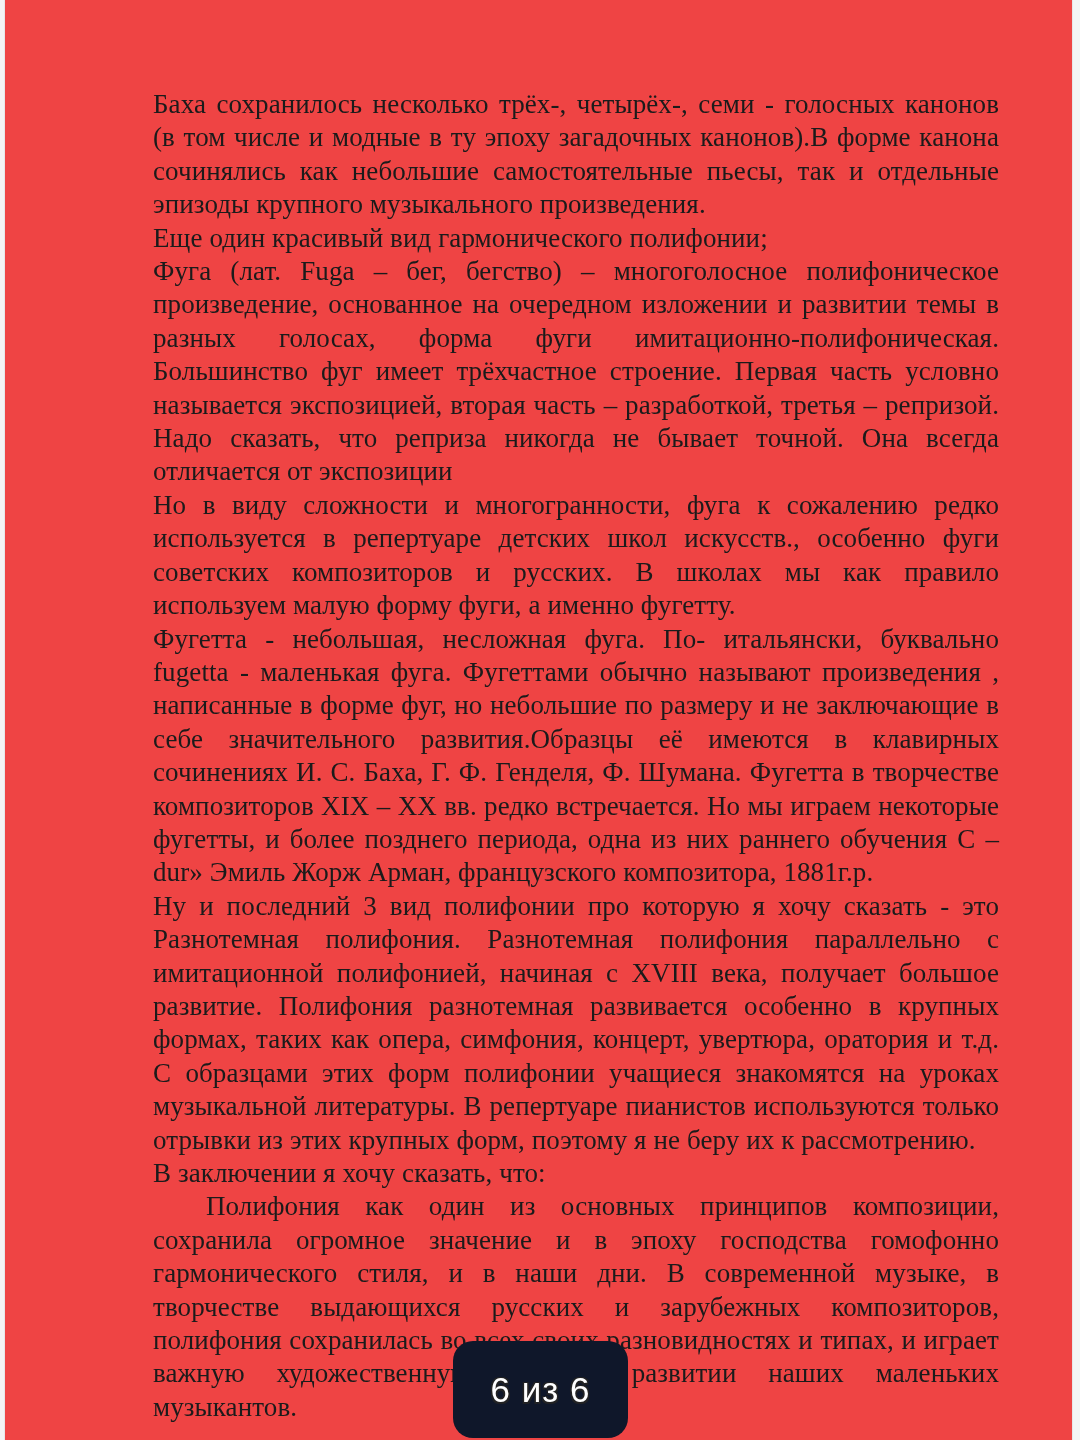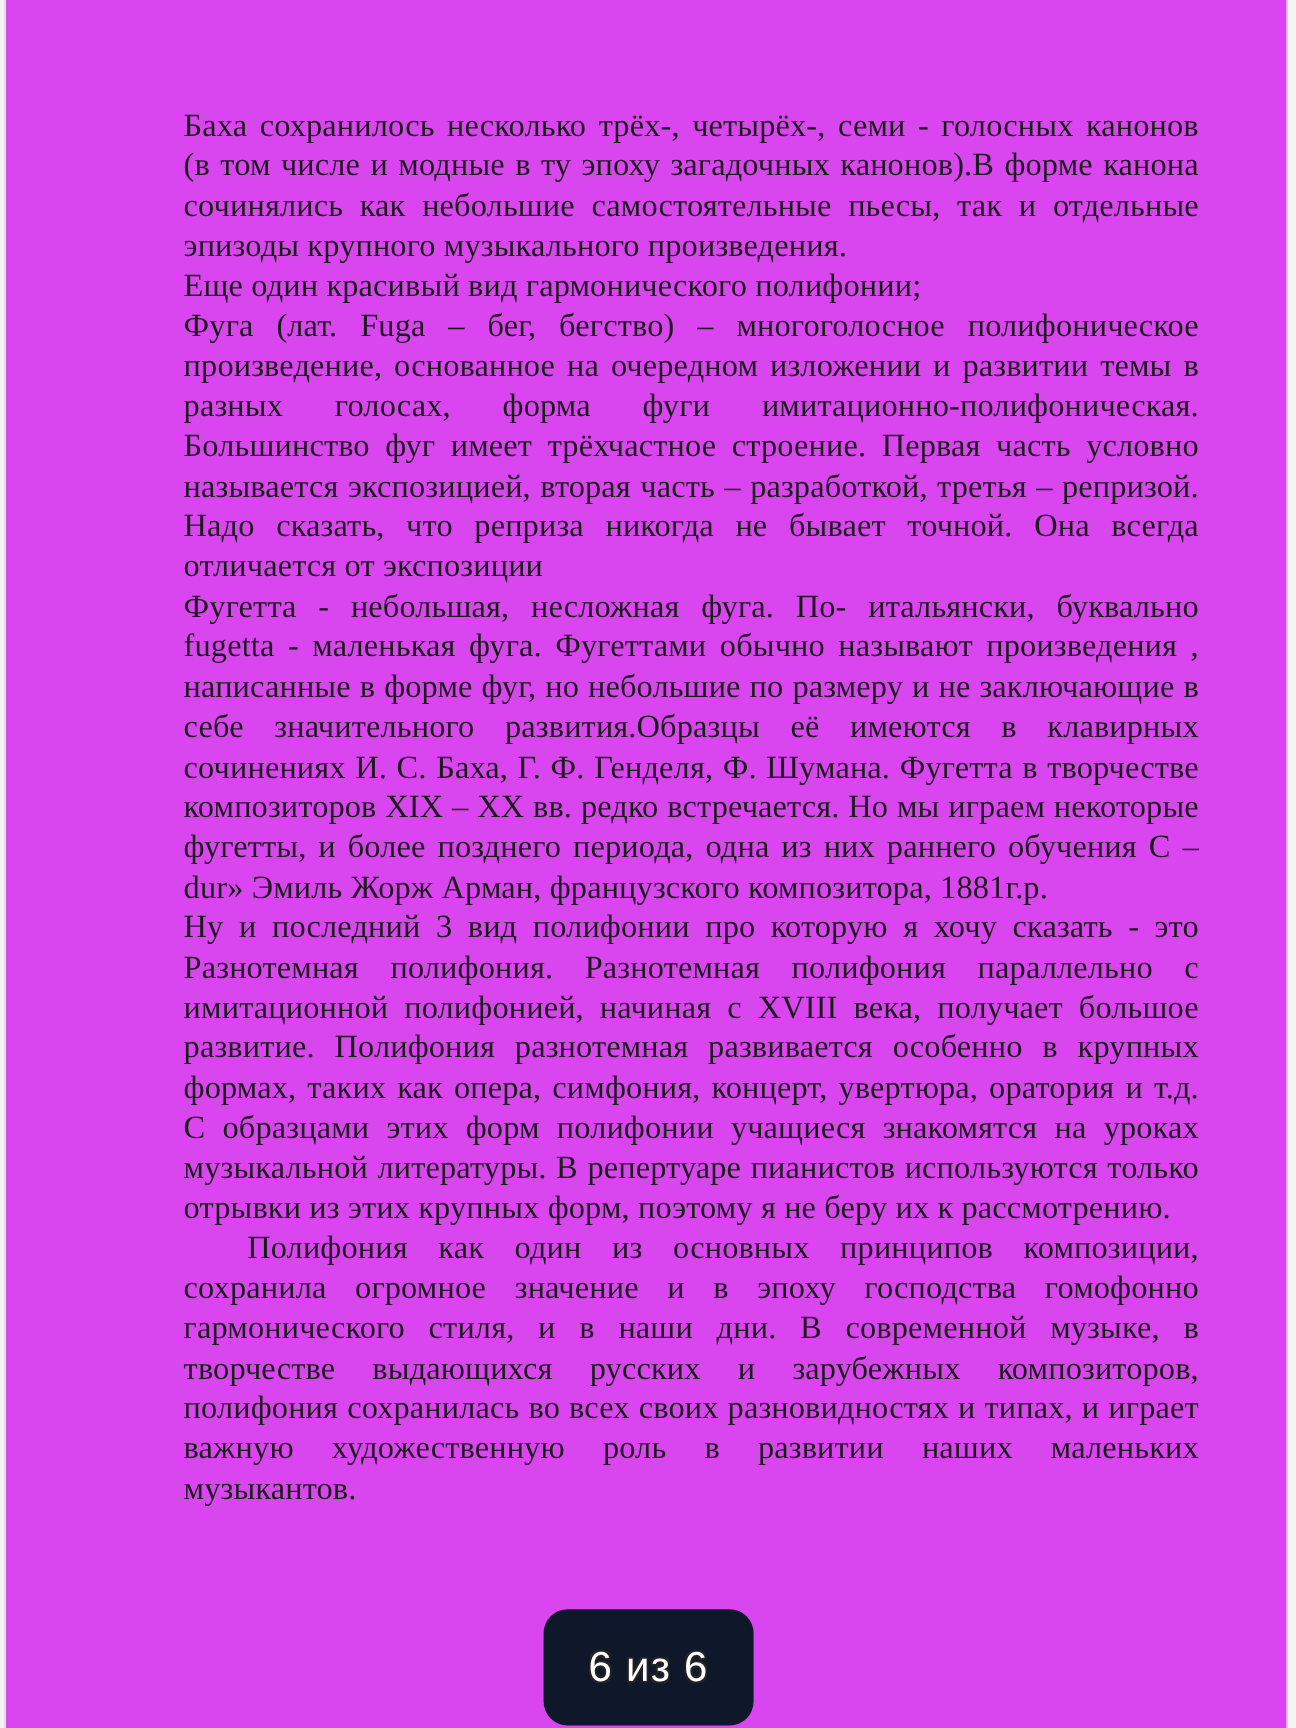--- a/index.html
+++ b/index.html
@@ -14,21 +14,21 @@
     position: relative;
     font-family: "Liberation Serif", serif;
   }
   .page {
     position: absolute;
     top: 0;
     left: 4px;
     width: 1069px;
     height: 1440px;
     box-sizing: border-box;
-    background: #d946ef;
+    background: #ef4444;
     border-left: 1px solid #e7e7e9;
     border-right: 1px solid #e7e7e9;
   }
   .content {
     position: absolute;
     top: 88px;
     left: 148px;
     width: 846px;
     font-size: 27px;
     line-height: 33.4px;
@@ -68,21 +68,23 @@
   }
 </style>
 </head>
 <body>
 
 <div class="page">
   <div class="content">
     <p>Баха сохранилось несколько трёх-, четырёх-, семи - голосных  канонов (в том числе и модные в ту эпоху загадочных канонов).В форме канона сочинялись как небольшие самостоятельные пьесы, так и отдельные эпизоды крупного музыкального произведения.</p>
     <p>Еще один красивый вид  гармонического полифонии;</p>
     <p>Фуга (лат. Fuga – бег, бегство) – многоголосное полифоническое произведение, основанное на очередном изложении и развитии темы в разных голосах, форма фуги имитационно-полифоническая. Большинство фуг имеет трёхчастное строение. Первая часть условно называется экспозицией, вторая часть – разработкой, третья – репризой. Надо сказать, что реприза никогда не бывает точной. Она всегда отличается от экспозиции</p>
+    <p>Но в виду сложности и многогранности, фуга к сожалению редко используется в репертуаре детских школ искусств., особенно фуги советских композиторов и русских. В школах мы как правило используем  малую форму фуги, а именно фугетту.</p>
     <p>Фугетта - небольшая, несложная фуга. По- итальянски, буквально fugetta - маленькая фуга. Фугеттами обычно называют произведения , написанные в форме фуг, но небольшие по размеру и не заключающие в себе значительного развития.Образцы её имеются в клавирных сочинениях И. С. Баха, Г. Ф. Генделя, Ф. Шумана. Фугетта в творчестве композиторов XIX – XX вв. редко встречается. Но мы играем некоторые фугетты, и более позднего периода, одна из них раннего обучения     С – dur» Эмиль Жорж Арман,  французского композитора, 1881г.р.</p>
     <p>Ну и последний 3 вид полифонии про которую я хочу сказать    - это Разнотемная полифония. Разнотемная    полифония параллельно с имитационной полифонией, начиная с XVIII века, получает большое развитие. Полифония разнотемная развивается  особенно в крупных формах, таких как опера, симфония, концерт, увертюра, оратория и т.д. С образцами этих форм полифонии   учащиеся знакомятся на уроках музыкальной литературы. В репертуаре пианистов используются только отрывки из этих крупных форм, поэтому я не беру их к рассмотрению.</p>
+    <p>В заключении я хочу сказать, что:</p>
     <p class="indented">Полифония как один из основных принципов композиции, сохранила огромное значение и в эпоху господства гомофонно гармонического стиля, и в наши дни. В современной музыке, в творчестве выдающихся русских и зарубежных композиторов, полифония сохранилась во всех своих разновидностях и типах,  и  играет важную художественную роль в развитии наших маленьких музыкантов.</p>
   </div>
 </div>
 
 <div class="toast">
   <span class="toast-label">6 из 6</span>
 </div>
 
 </body></html>

